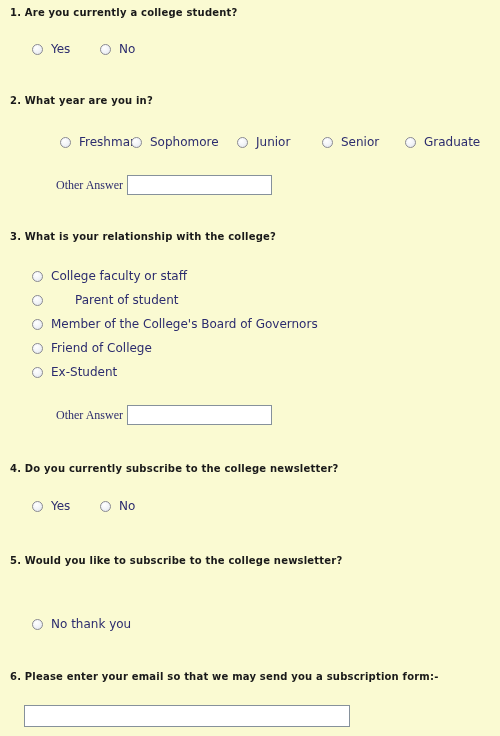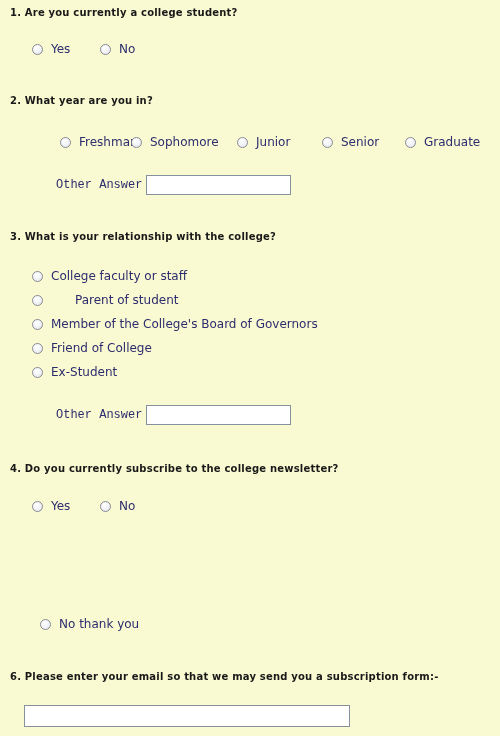--- a/index.html
+++ b/index.html
@@ -60,21 +60,21 @@
   }
 
   
   .other-row {
     position: absolute;
     display: flex;
     align-items: center;
     white-space: nowrap;
   }
   .other-label {
-    font-family: Liberation Mono, monospace;
+    font-family: Liberation Serif, serif;
     font-size: 12px;
     color: #2c2c6e;
     margin-right: 4px;
   }
   .txt {
     background: #ffffff;
     border: 1px solid #86919b;
     box-sizing: border-box;
     font-family: "DejaVu Sans", sans-serif;
     font-size: 12px;
@@ -171,22 +171,23 @@
 
   <div class="opt" style="left:32px; top:500px;">
     <span class="radio"></span>
     <span class="opt-label">Yes</span>
   </div>
   <div class="opt" style="left:100px; top:500px;">
     <span class="radio"></span>
     <span class="opt-label">No</span>
   </div>
 
+  <div class="q-heading" style="top:555px;">5. Would you like to subscribe to the college newsletter?</div>
 
-  <div class="opt" style="left:40px; top:618px;">
+  <div class="opt" style="left:32px; top:618px;">
     <span class="radio"></span>
     <span class="opt-label">No thank you</span>
   </div>
 
   <div class="q-heading" style="top:671px;">6. Please enter your email so that we may send you a subscription form:-</div>
 
   <input class="txt txt-email" type="text" style="top: 705px;" placeholder="">
 
 </div>
 

